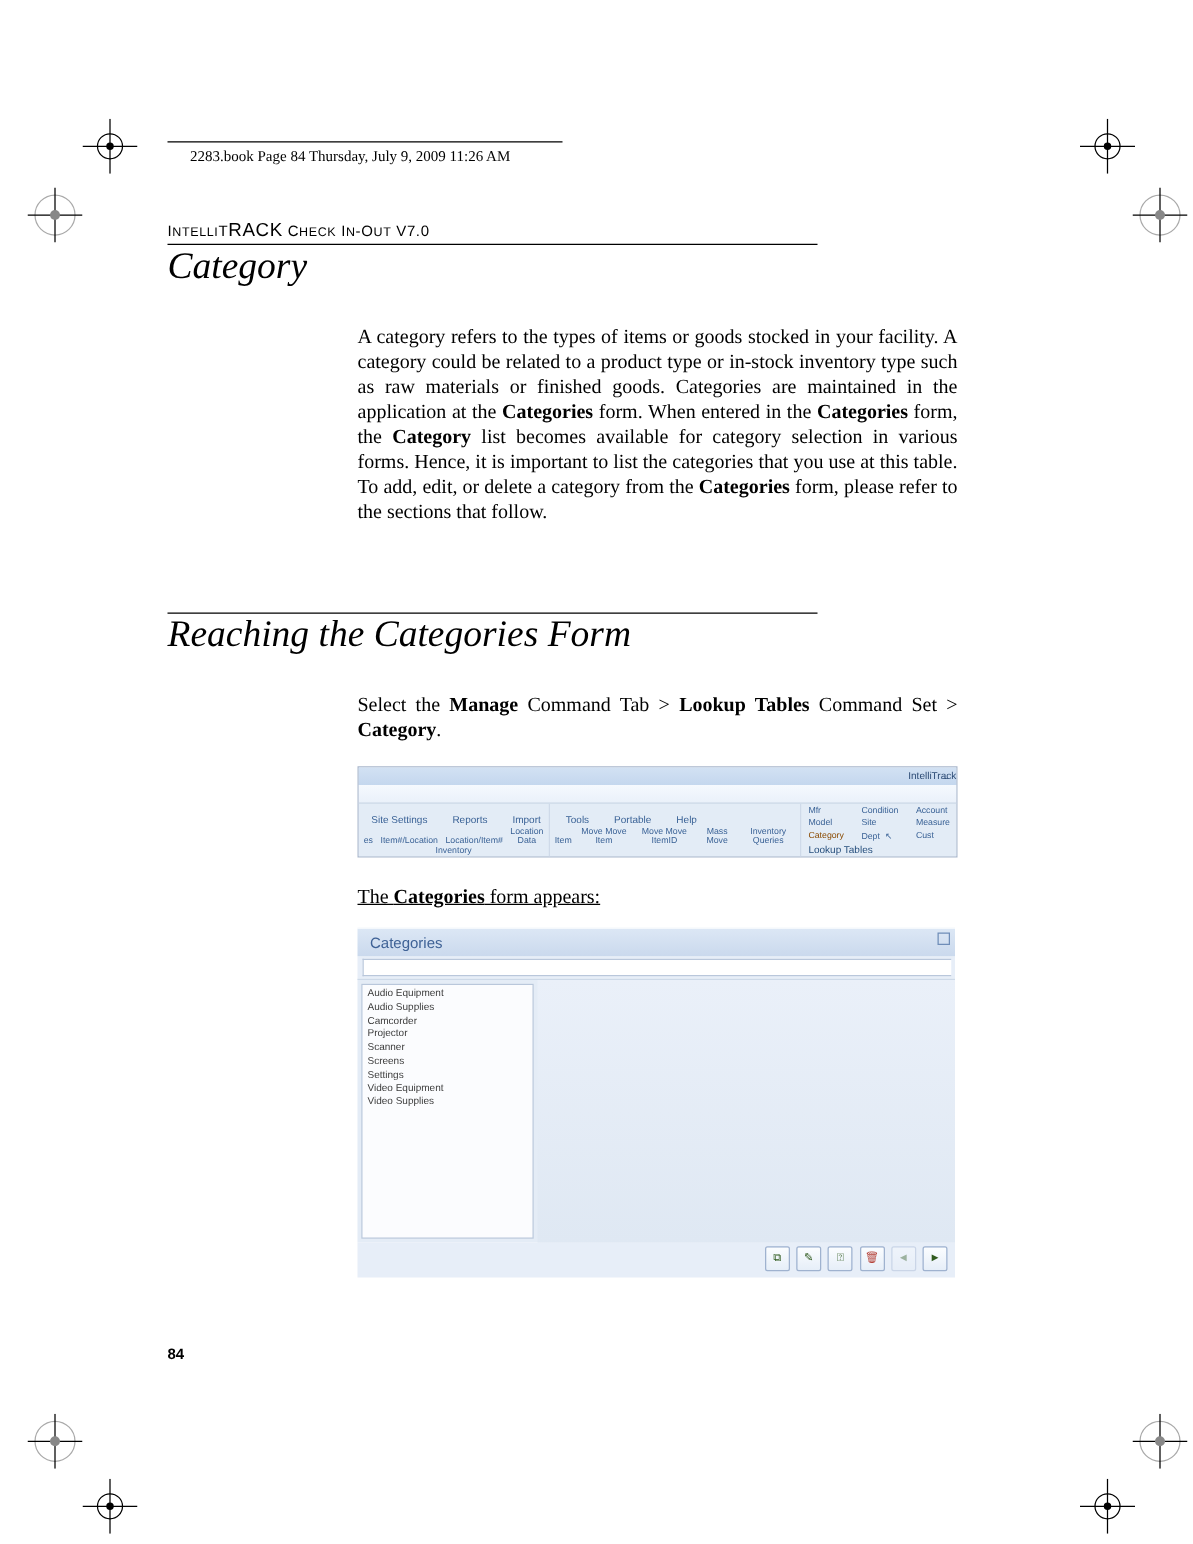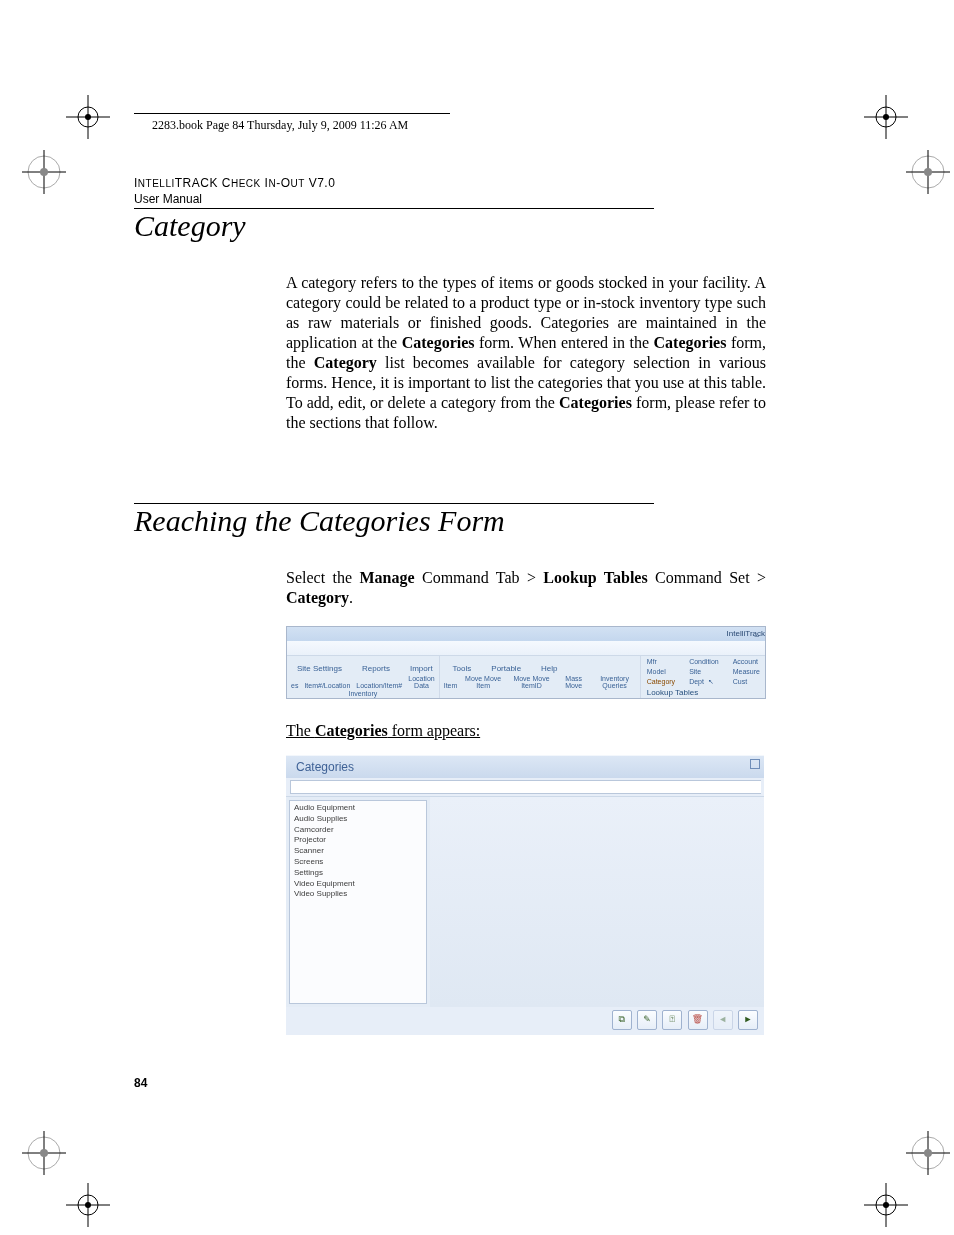--- a/index.html
+++ b/index.html
@@ -314,23 +314,22 @@
       <line x1="0" y1="22" x2="44" y2="22" stroke="#000"></line>
       <circle cx="22" cy="22" r="3" fill="#000"></circle>
     </svg>
 </div>
 
 <div class="page-header-line"></div>
 <div class="page-header-text">2283.book  Page 84  Thursday, July 9, 2009  11:26 AM</div>
 
 <div class="content">
   <div class="doc-header">
-    <span class="small-caps">I<span style="font-size:10px">NTELLI</span>T<span style="font-size:12px">RACK</span> C<span style="font-size:10px">HECK</span> I<span style="font-size:10px">N</span>-O<span style="font-size:10px">UT</span> V7.0</span>
-  </div>
-  <div class="doc-header">User Manual</div>
+    <span class="small-caps">I<span style="font-size:10px">NTELLI</span>T<span style="font-size:15px">RACK</span> C<span style="font-size:10px">HECK</span> I<span style="font-size:10px">N</span>-O<span style="font-size:10px">UT</span> V7.0</span>
+  </div>
   <div class="h1-rule"></div>
   <h1 class="section">Category</h1>
 
   <div class="body-text">
     <p>A category refers to the types of items or goods stocked in your facility. A category could be related to a product type or in-stock inventory type such as raw materials or finished goods. Categories are maintained in the application at the <b>Categories</b> form. When entered in the <b>Categories</b> form, the <b>Category</b> list becomes available for category selection in various forms. Hence, it is important to list the categories that you use at this table. To add, edit, or delete a category from the <b>Categories</b> form, please refer to the sections that follow.</p>
   </div>
 
   <div class="gap-big"></div>
   <div class="h1-rule"></div>
   <h1 class="section">Reaching the Categories Form</h1>

